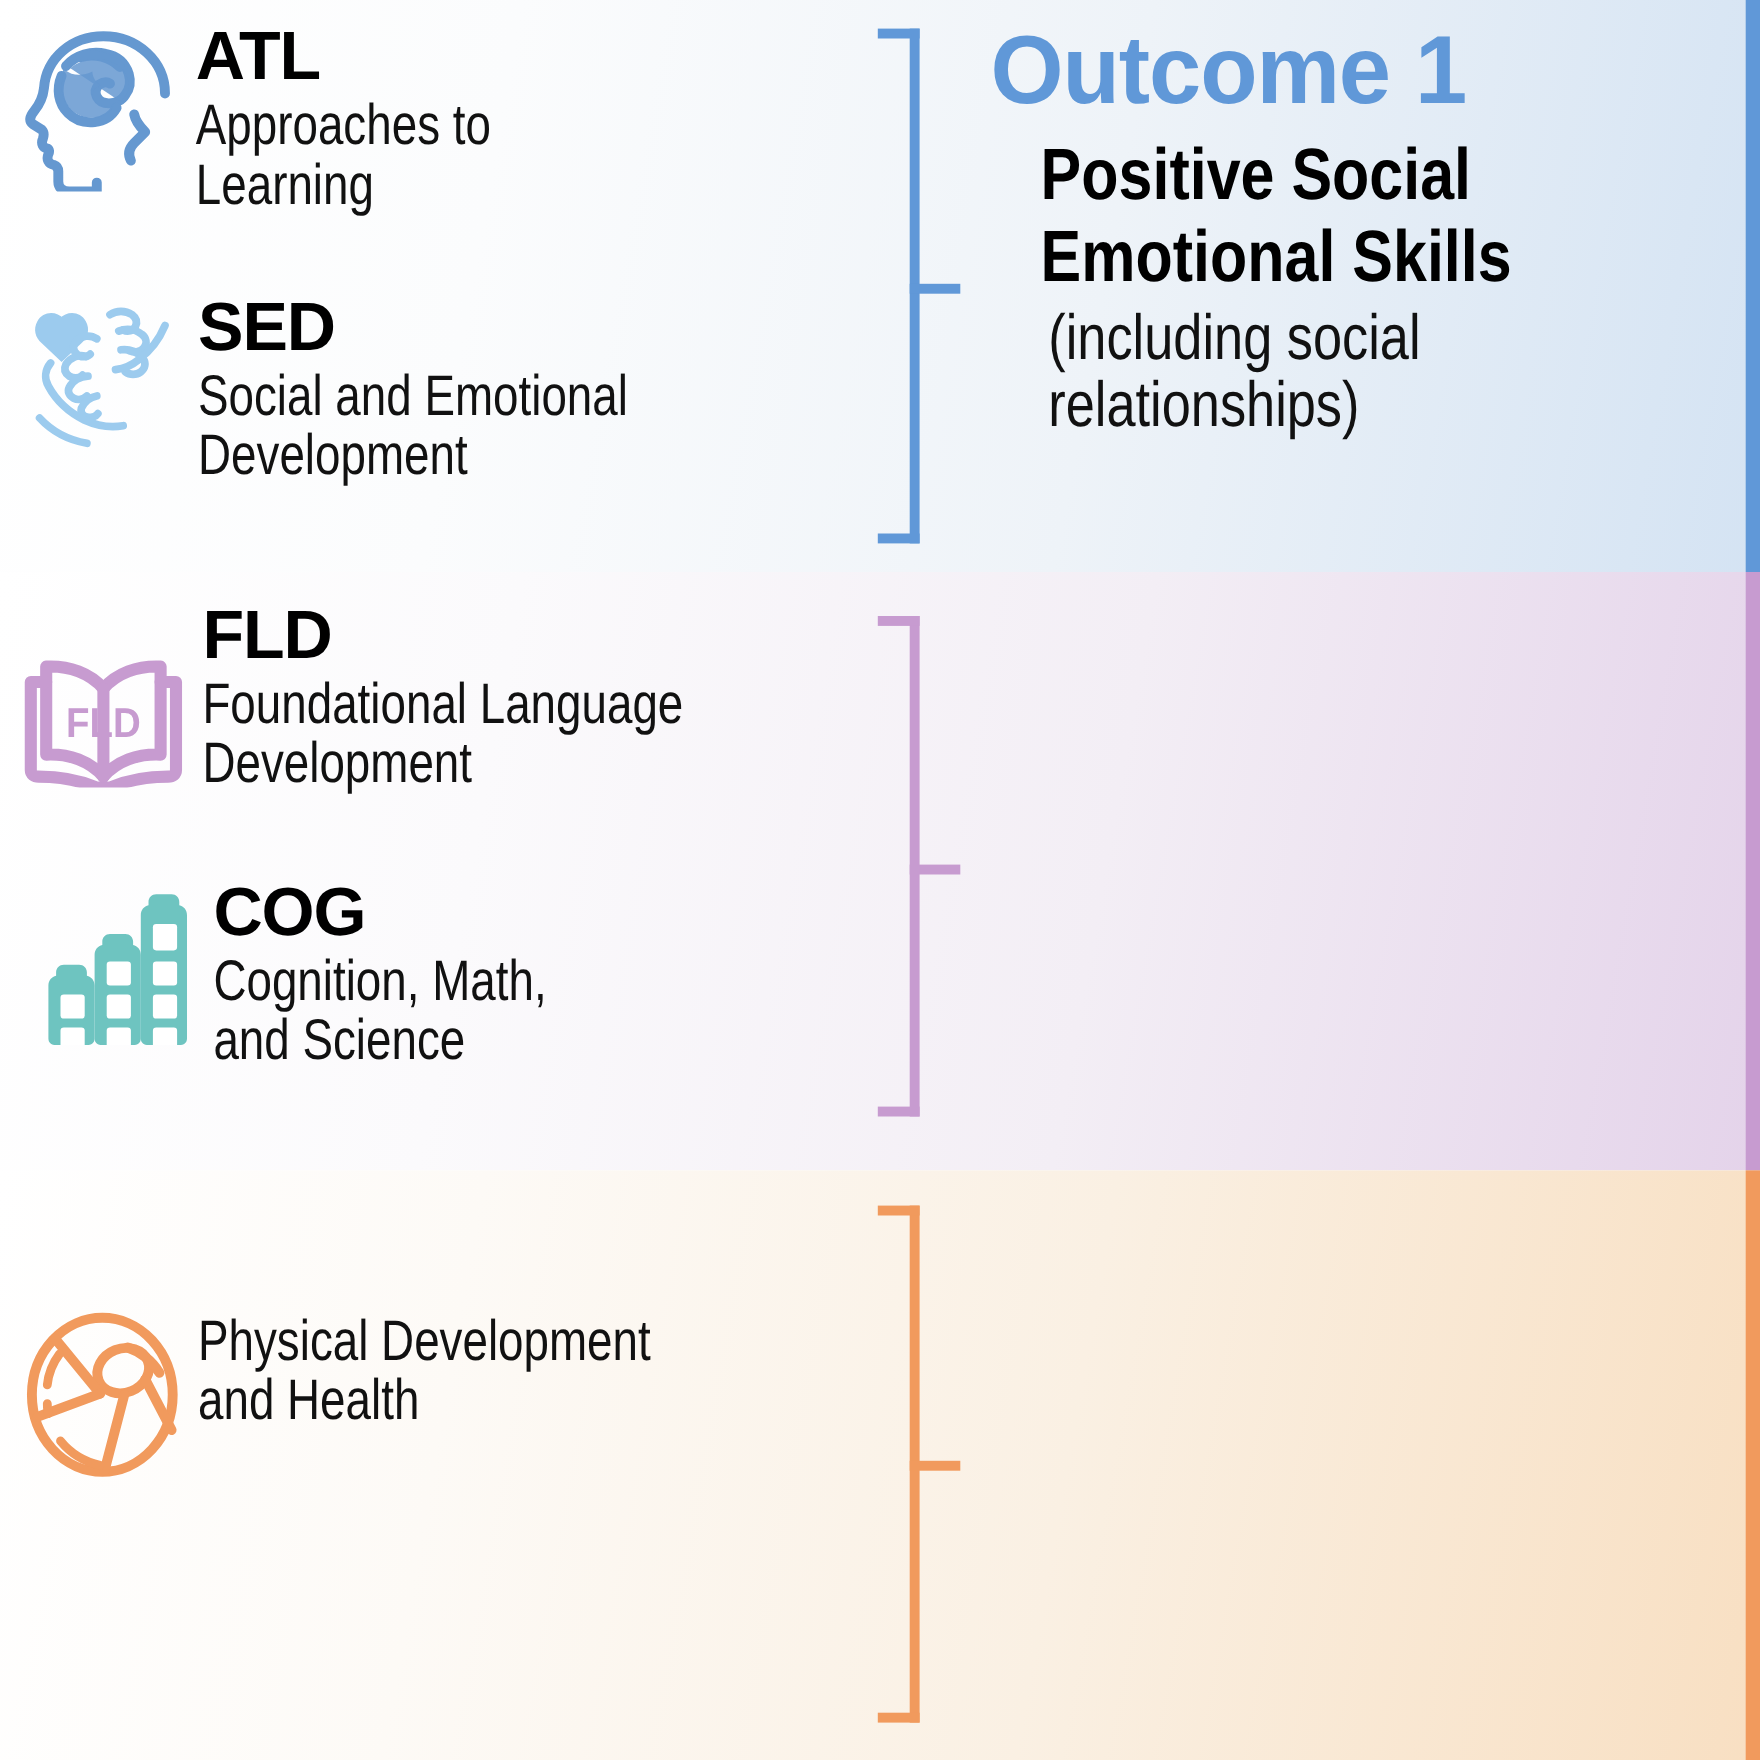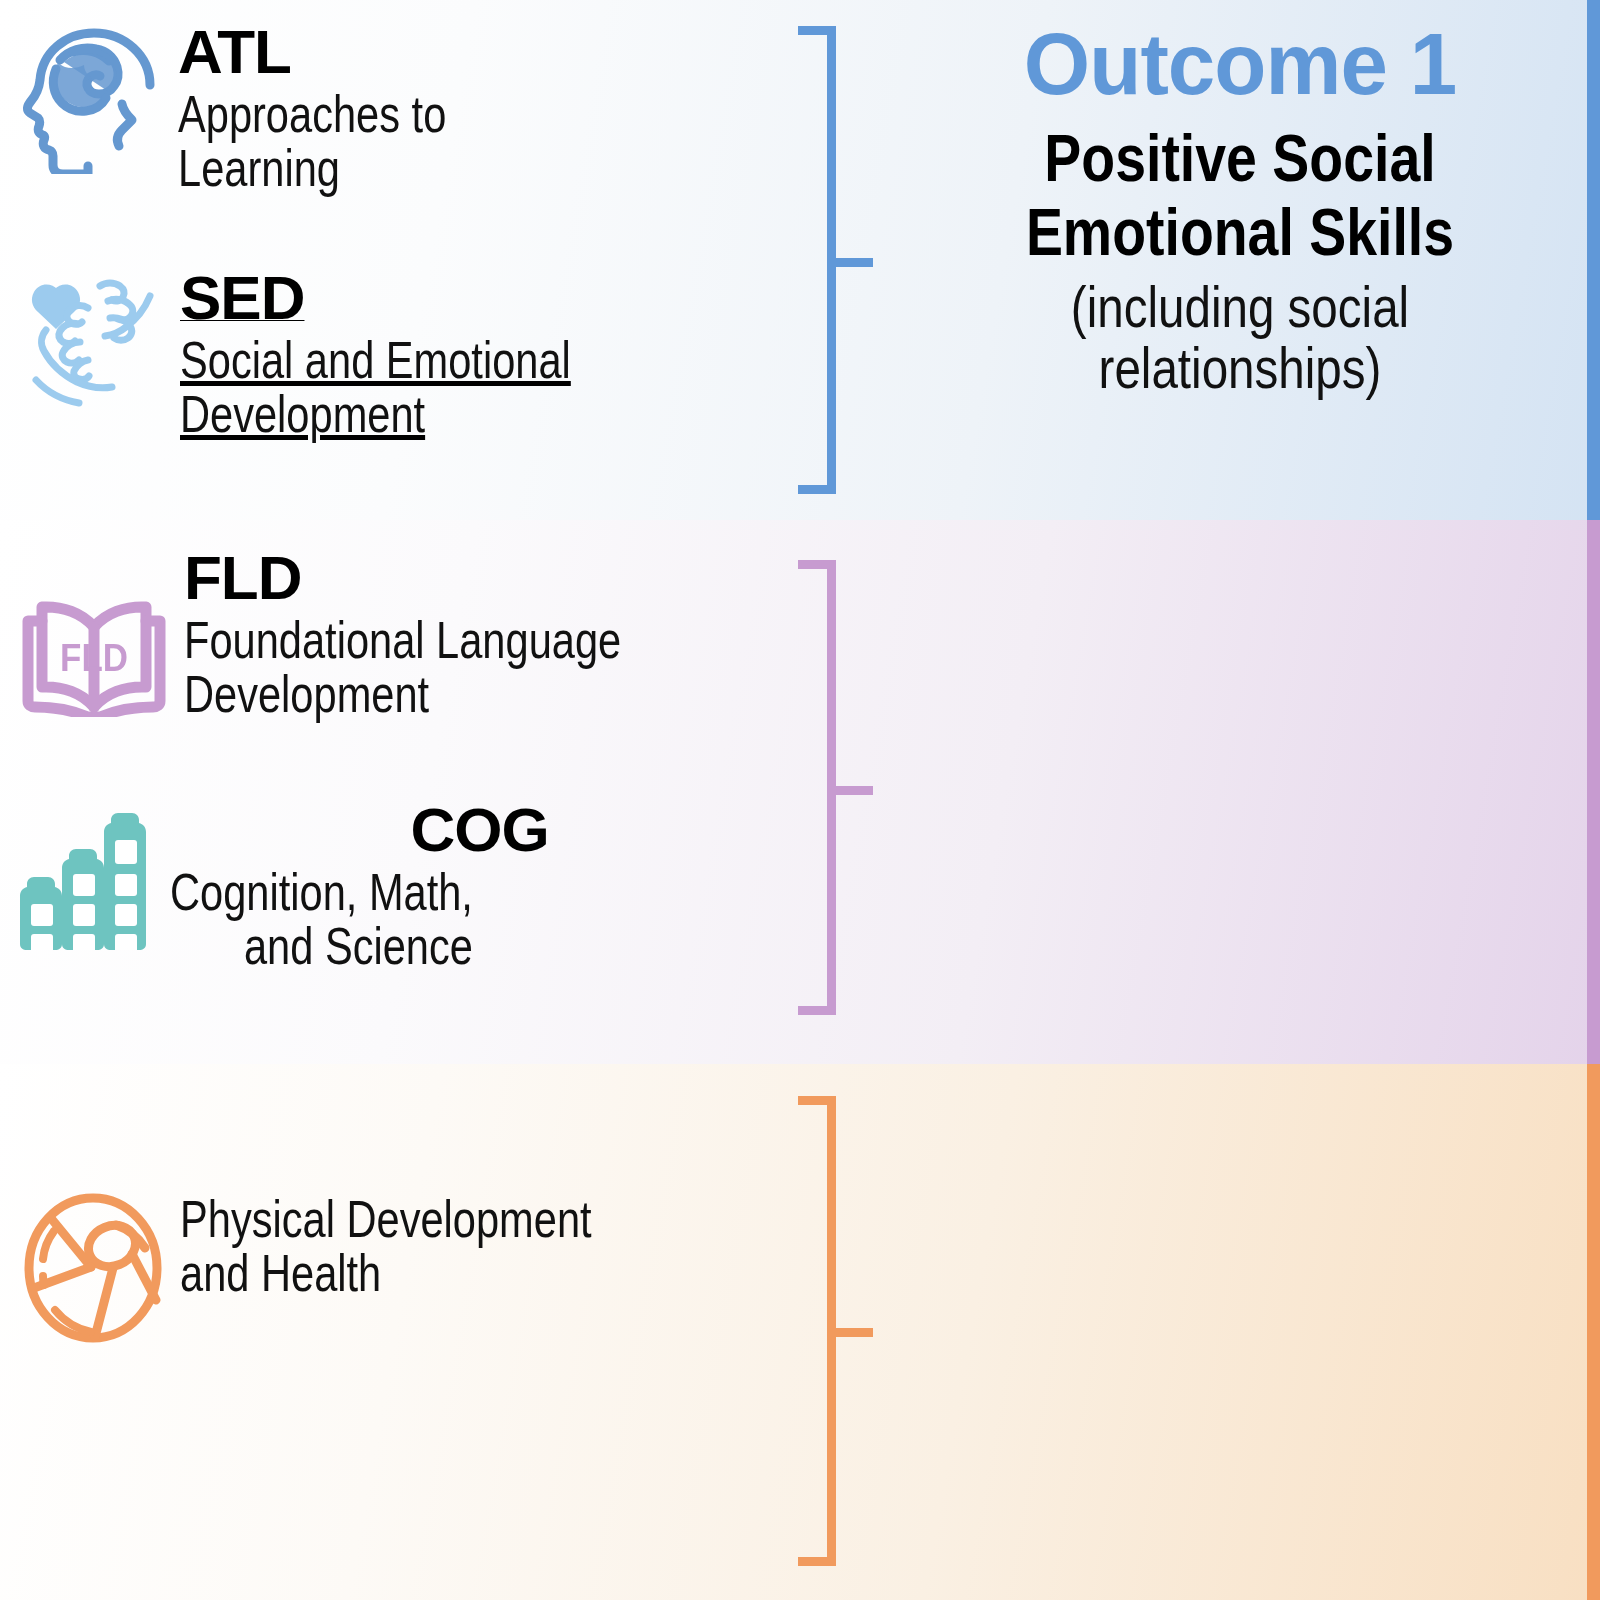--- a/index.html
+++ b/index.html
@@ -52,21 +52,21 @@
 
   
   .bracket{ position:absolute; }
   .bracket .vline{ position:absolute; left:29px; top:0; width:9px; height:100%; }
   .bracket .arm{ position:absolute; left:0; width:38px; height:9px; }
   .bracket .arm-top{ top:0; }
   .bracket .arm-bot{ bottom:0; }
   .bracket .stub{ position:absolute; left:29px; width:46px; height:9px; }
 
   
-  .outcome{ position:absolute; text-align:center; }
+  .outcome{ position:absolute; text-align:left; }
   .o-title{
     font-family:"Liberation Sans", sans-serif;
     font-weight:bold;
     font-size:88px;
     line-height:1.0;
     letter-spacing:-1px;
     transform:scaleX(0.97);
     white-space:nowrap;
   }
   .o-head{
@@ -117,21 +117,21 @@
         <path d="M40 46c-4 11-2 23 6 31 7 7 18 10 28 7 5-2 9-5 11-9-6 1-12 0-16-4-3-3-4-7-2-10 1-3 4-5 7-5-5-3-8-8-8-13-6 3-13 4-19 2-3-1-6-3-7-6-1 2-1 5 0 7z" fill="#6598d0" opacity="0.85"></path>
       </svg>
     </span>
     <span class="txt">
       <span class="code">ATL</span>
       <div class="desc">Approaches to
 Learning</div>
     </span>
   </div>
 
-  <div class="domain" style="left:22px; top:268px;text-decoration:underline;">
+  <div class="domain" style="left:22px; top:268px;">
     <span class="ico">
       <svg width="148" height="146" viewBox="0 0 148 146">
         <path d="M36 22c-7-8-19-7-24 2-4 7-2 15 4 20l18 17 18-17c6-5 8-13 4-20-5-9-17-10-24-2l0 0z" fill="#9ccbee"></path>
         <g fill="none" stroke="#9ccbee" stroke-width="7" stroke-linecap="round" stroke-linejoin="round">
           <path d="M78 18c6-4 14-4 20 0 4 3 5 7 3 11-2 4-7 5-11 3"></path>
           <path d="M86 33c7-3 15-2 21 3 4 3 5 8 2 12-3 4-8 5-13 3"></path>
           <path d="M88 50c8-1 16 2 20 8 3 4 2 9-2 12-4 3-10 3-14 0"></path>
           <path d="M128 28c-5 12-13 23-24 31-6 5-13 8-21 9"></path>
           <path d="M66 40c-6-4-14-3-19 2-3 4-3 9 1 12 3 3 9 3 12 0"></path>
           <path d="M56 56c-7-2-14 1-18 7-2 4-1 8 3 11 4 2 9 2 12-1"></path>
@@ -176,21 +176,21 @@
         <text x="80" y="80" text-anchor="middle" font-family="Liberation Sans, sans-serif" font-size="38" font-weight="bold" fill="#c79bd0" transform="scale(0.92 1) translate(7 0)">FLD</text>
       </svg>
     </span>
     <span class="txt">
       <span class="code">FLD</span>
       <div class="desc">Foundational Language
 Development</div>
     </span>
   </div>
 
-  <div class="domain" style="left:0; top:800px;text-align:right;">
+  <div class="domain" style="left:24px; top:800px;">
     <span class="ico">
       <svg width="160" height="150" viewBox="0 0 160 150">
         <g fill="#6ec4c0">
           <path d="M20 96c0-5 3-8 7-9v-3c0-4 3-7 7-7h14c4 0 7 3 7 7v3c4 1 7 4 7 9v48c0 4-3 6-7 6H27c-4 0-7-2-7-6z"></path>
           <path d="M62 68c0-5 3-8 7-9v-3c0-4 3-7 7-7h14c4 0 7 3 7 7v3c4 1 7 4 7 9v76c0 4-3 6-7 6H69c-4 0-7-2-7-6z"></path>
           <path d="M104 32c0-5 3-8 7-9v-3c0-4 3-7 7-7h14c4 0 7 3 7 7v3c4 1 7 4 7 9v112c0 4-3 6-7 6h-28c-4 0-7-2-7-6z"></path>
         </g>
         <g fill="#ffffff">
           <rect x="31" y="104" width="22" height="22" rx="3"></rect>
           <rect x="31" y="134" width="22" height="22" rx="3"></rect>

